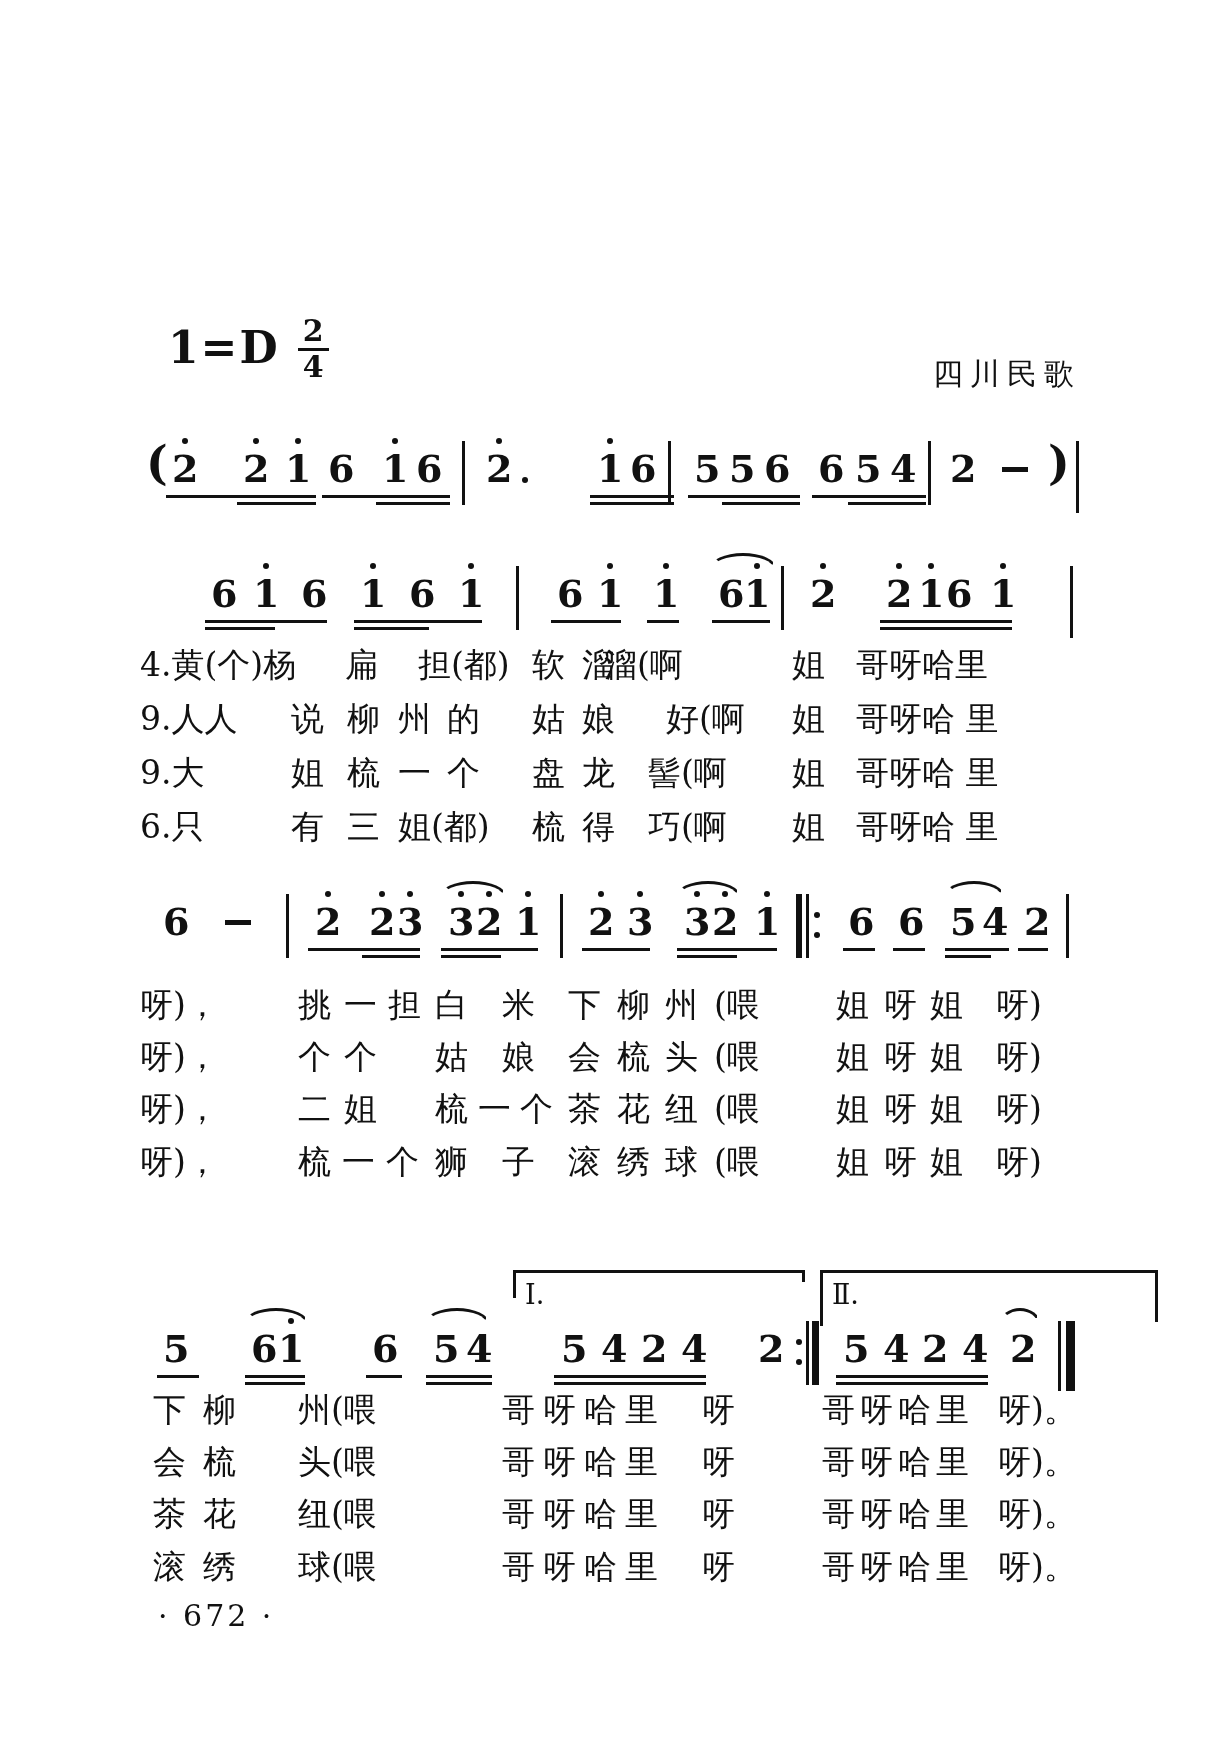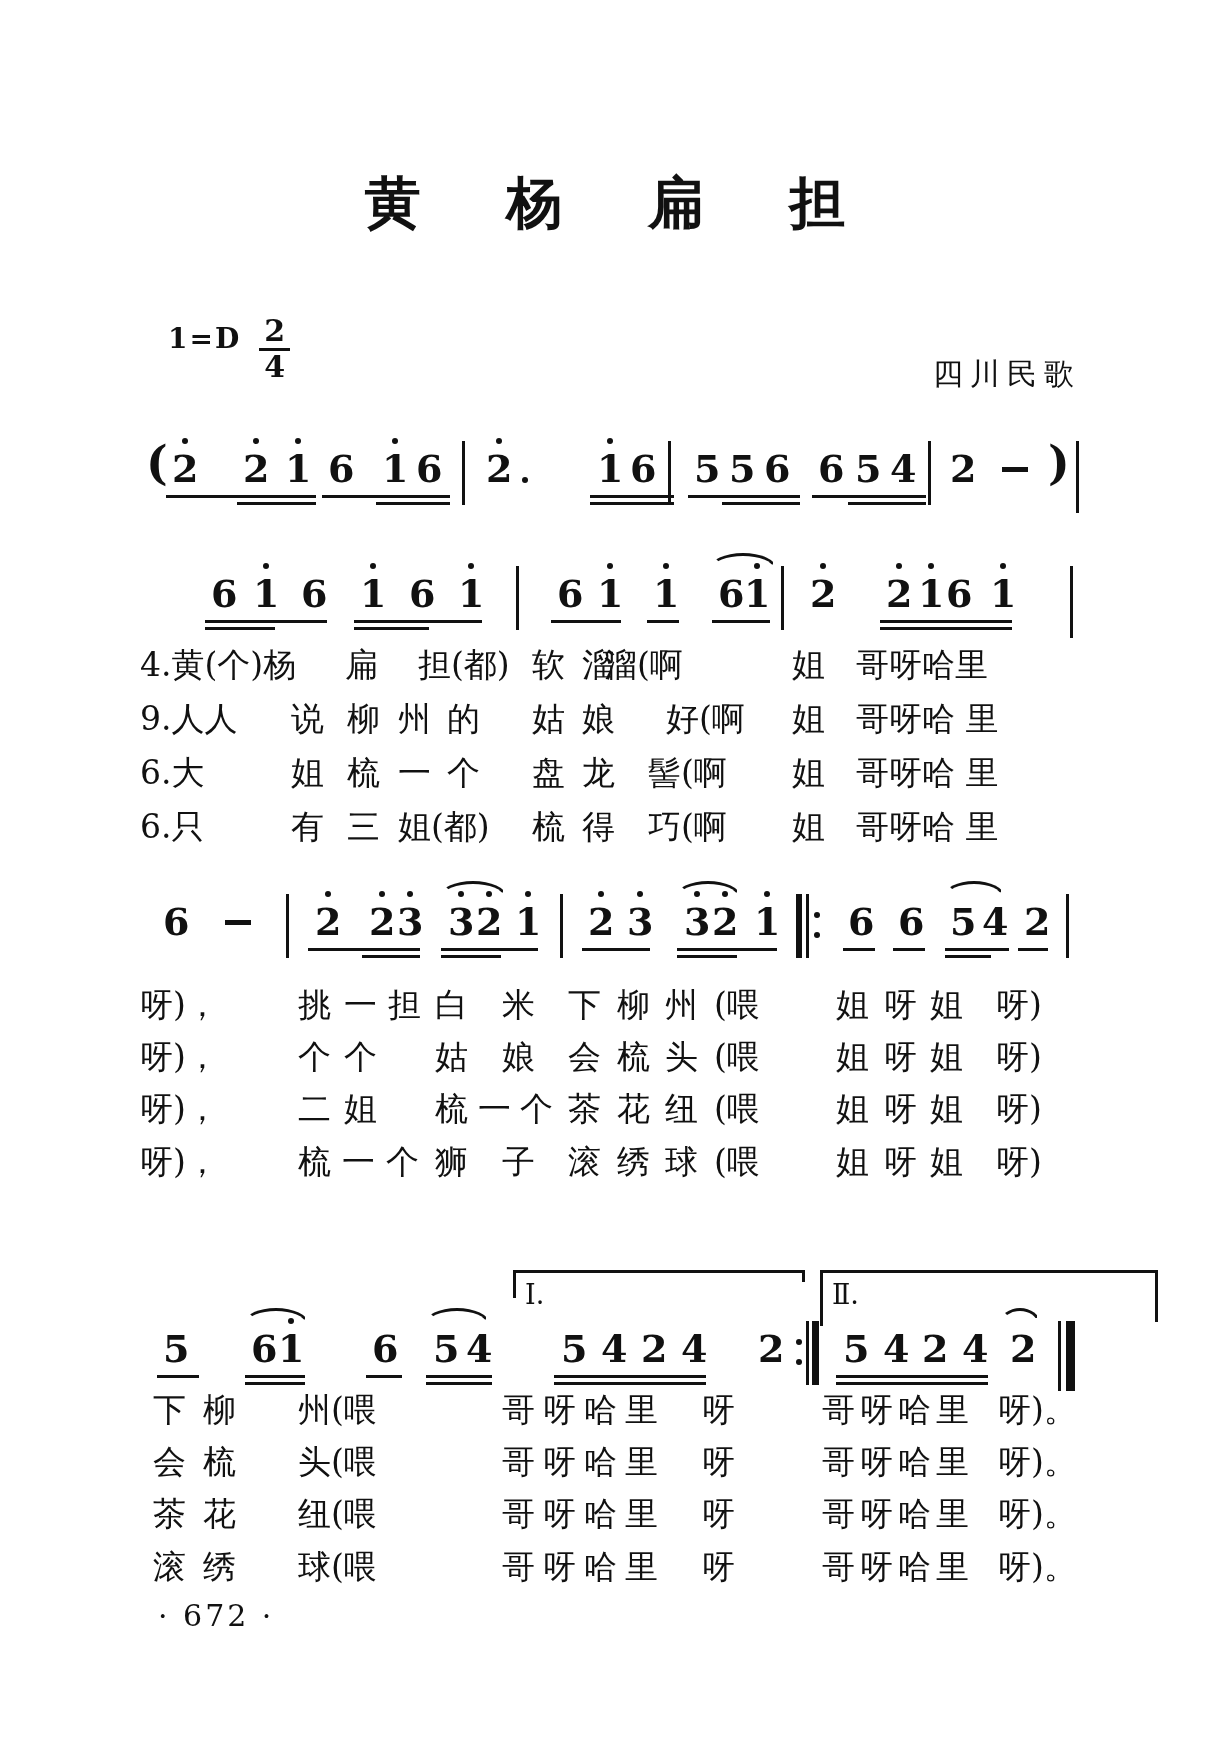--- a/index.html
+++ b/index.html
@@ -13,21 +13,21 @@
     overflow:hidden;
   }
   .title{
     position:absolute;top:166px;left:0;width:100%;
     text-align:center;
     font-size:56px;font-weight:bold;
     letter-spacing:16px;word-spacing:34px;
     white-space:pre;
   }
   .keysig{position:absolute;left:168px;top:322px;display:flex;align-items:flex-start;}
-  .keytext{font-size:28px;font-weight:bold;font-family:"DejaVu Serif",serif;letter-spacing:2px;}
+  .keytext{font-size:44px;font-weight:bold;font-family:"DejaVu Serif",serif;letter-spacing:2px;}
   .frac{display:inline-block;margin-left:18px;text-align:center;font-weight:bold;font-size:30px;line-height:1.02;margin-top:-6px;}
   .fnum{display:block;border-bottom:3px solid #111;padding:0 5px 1px 5px;}
   .fden{display:block;padding-top:1px;}
   .tempo{position:absolute;left:162px;top:398px;font-size:27px;font-weight:bold;white-space:pre;}
   .tempo .mood{margin-left:34px;}
   .source{position:absolute;left:933px;top:354px;font-size:30px;letter-spacing:7px;white-space:pre;}
   .pagenum{position:absolute;left:158px;top:1598px;font-size:30px;letter-spacing:3px;white-space:pre;}
 
   
   #score{position:absolute;left:0;top:0;width:100%;height:100%;}
@@ -59,21 +59,20 @@
   .lcell{
     position:absolute;top:0;
     font-size:33px;line-height:1.15;white-space:pre;
     font-family:"DejaVu Serif","Liberation Serif",serif;
   }
 </style>
 </head>
 <body>
 
 <div class="sheet">
-  <div class="title">黄 杨 扁 担</div>
 
   <div class="keysig">
     <span class="keytext">1=D</span>
     <span class="frac">
       <span class="fnum">2</span>
       <span class="fden">4</span>
     </span>
   </div>
 
 
@@ -277,21 +276,21 @@
         <div class="lcell" style="left: 347px;">柳</div>
         <div class="lcell" style="left: 398px;">州</div>
         <div class="lcell" style="left: 447px;">的</div>
         <div class="lcell" style="left: 532px;">姑</div>
         <div class="lcell" style="left: 582px;">娘</div>
         <div class="lcell" style="left: 666px;">好(啊</div>
         <div class="lcell" style="left: 792px;">姐</div>
         <div class="lcell" style="left: 856px;">哥呀哈 里</div>
       </div>
       <div class="lrow" style="top: 754px;">
-        <div class="lcell" style="left: 140px;">6.大</div>
+        <div class="lcell" style="left: 140px;">9.大</div>
         <div class="lcell" style="left: 291px;">姐</div>
         <div class="lcell" style="left: 347px;">梳</div>
         <div class="lcell" style="left: 398px;">一</div>
         <div class="lcell" style="left: 447px;">个</div>
         <div class="lcell" style="left: 532px;">盘</div>
         <div class="lcell" style="left: 582px;">龙</div>
         <div class="lcell" style="left: 648px;">髻(啊</div>
         <div class="lcell" style="left: 792px;">姐</div>
         <div class="lcell" style="left: 856px;">哥呀哈 里</div>
       </div>

